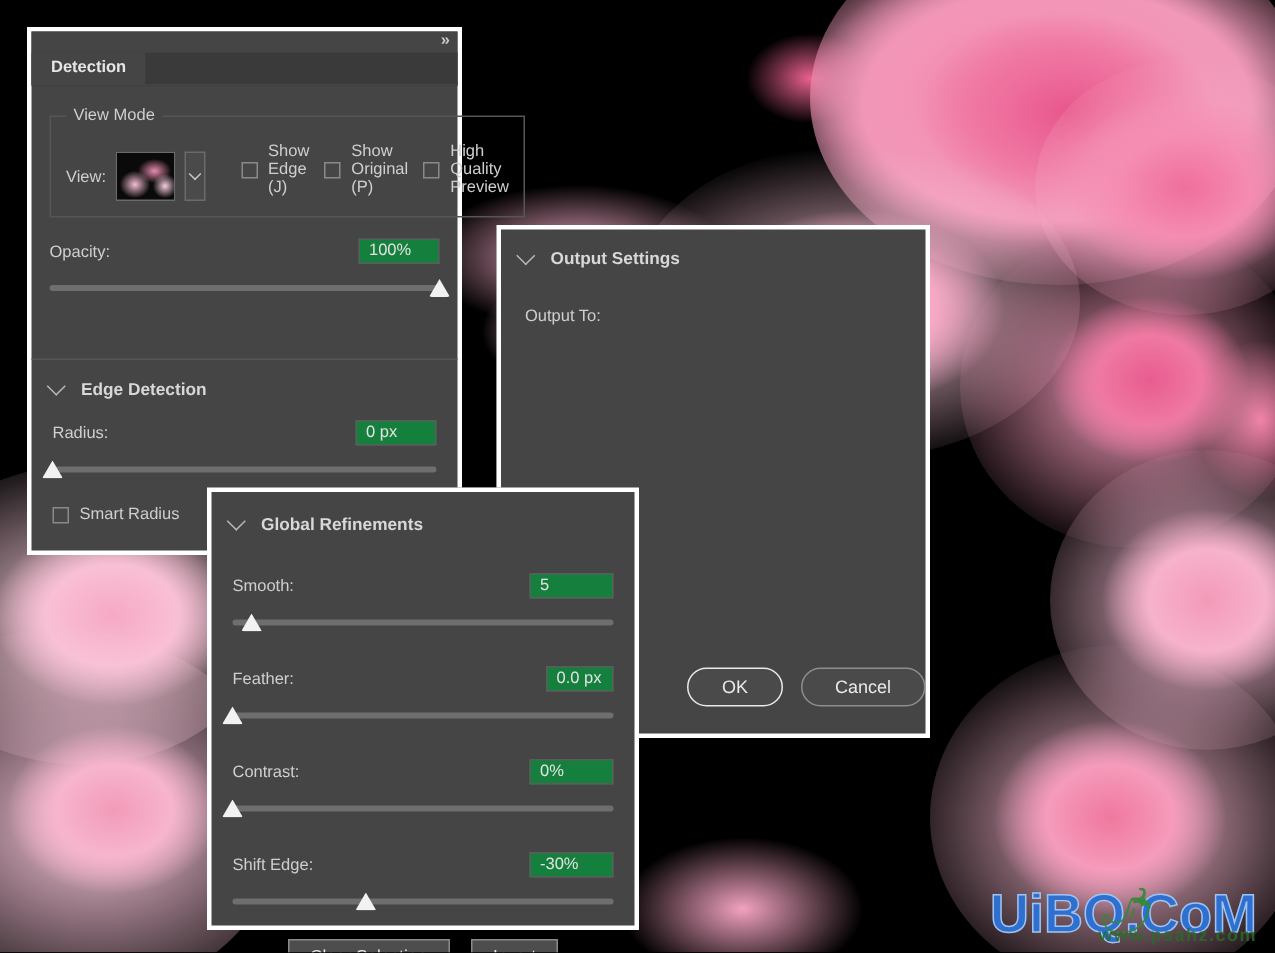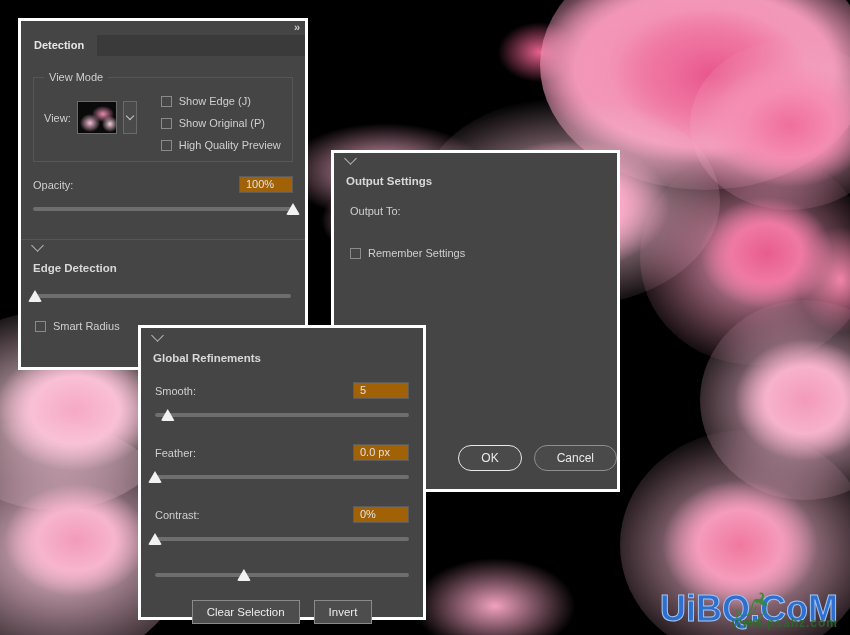--- a/index.html
+++ b/index.html
@@ -139,39 +139,38 @@
   
   .ps-panel {
     position: absolute;
     background: #454545;
     border: 3px solid #ffffff;
     color: #d4d4d4;
     font-size: 11px;
   }
 
   .sec-head {
-    display: flex; gap: 12px;
+    display: flex; align-items: center; gap: 12px;
     padding: 0 12px;
     height: 28px;
     font-weight: bold;
     color: #d8d8d8;
     font-size: 11.5px;
-    flex-direction: column;
   }
   .chev {
     display:inline-block; width:9px; height:9px;
     border-right:1.5px solid #b9b9b9; border-bottom:1.5px solid #b9b9b9;
     transform: rotate(45deg);
     margin-top:-5px;
   }
   .row { display:flex; align-items:center; }
   .lbl { color:#cfcfcf; font-size:11px; }
 
   .numbox {
-    background:#a16207;
+    background:#15803d;
     border:1px solid #5c5c5c;
     color:#e2e2e2;
     height:17px;
     line-height:15px;
     font-size:11px;
     padding:0 6px;
     text-align:left;
   }
 
   
@@ -254,21 +253,21 @@
     background: radial-gradient(ellipse at 50% 50%, #f6cddd 0%, rgba(246,205,221,0) 72%); }
   .thumb-arrow {
     width:14px; height:33px; background:#4a4a4a; border:1px solid #6a6a6a;
     display:flex; align-items:center; justify-content:center;
   }
   .dchev {
     width:6px; height:6px;
     border-right:1.3px solid #c9c9c9; border-bottom:1.3px solid #c9c9c9;
     transform: rotate(45deg); margin-top:-3px;
   }
-  .vm-checks { display:flex; flex-direction:column; gap:10px; padding-top:2px;}
+  .vm-checks { display:flex; gap:10px; padding-top:2px;}
 
   
   #output { left:331px; top:150px; width:289px; height:342px; }
   #output .body { padding: 6px 16px 0 16px; }
   .select {
     background:#4d4d4d; border:1px solid #6d6d6d;
     height:18px; display:flex; align-items:center;
     justify-content:space-between;
     padding:0 6px 0 8px; color:#e4e4e4; font-size:11px;
   }
@@ -381,20 +380,24 @@
     </div>
 
     <div style="position:absolute; left:0; right:0; top:218px; height:1px; background:#565656;"></div>
 
     <div style="position:absolute; left:0; right:0; top:225px;">
       <div class="sec-head">
         <span class="chev"></span>
         <span>Edge Detection</span>
       </div>
       <div style="padding:6px 14px 0 14px;">
+        <div class="row" style="justify-content:space-between; align-items:center;">
+          <span class="lbl">Radius:</span>
+          <span class="numbox" style="width:54px;">0 px</span>
+        </div>
         <div class="slider" style="margin-top:9px;">
           <div class="track"></div>
           <div class="knob" style="left:0%;"></div>
         </div>
         <label class="cbrow" style="margin-top:17px;">
           <span class="cb"></span>
           <span class="lbl">Smart Radius</span>
         </label>
       </div>
     </div>
@@ -405,24 +408,20 @@
       <span class="chev"></span>
       <span>Output Settings</span>
     </div>
 
     <div class="body">
 
       <div class="row" style="margin-top:12px; gap:8px;">
         <span class="lbl">Output To:</span>
       </div>
 
-      <label class="cbrow" style="margin-top:30px;">
-        <span class="cb"></span>
-        <span class="lbl">Remember Settings</span>
-      </label>
     </div>
 
     <div id="output-footer">
       <div class="pbtn primary">OK</div>
       <div class="pbtn">Cancel</div>
     </div>
   </div>
 
   <div id="global" class="ps-panel">
     <div class="sec-head" style="margin-top:8px;">
@@ -439,40 +438,44 @@
         </div>
         <div class="slider" style="margin-top:9px;">
           <div class="track"></div>
           <div class="knob" style="left:5%;"></div>
         </div>
       </div>
 
       <div style="margin-top:22px;">
         <div class="row" style="justify-content:space-between; align-items:center;">
           <span class="lbl">Feather:</span>
-          <span class="numbox" style="width:56px;">0.0 px</span>
+          <span class="numbox" style="width:45px;">0.0 px</span>
         </div>
         <div class="slider" style="margin-top:9px;">
           <div class="track"></div>
           <div class="knob" style="left:0%;"></div>
         </div>
       </div>
 
       <div style="margin-top:22px;">
         <div class="row" style="justify-content:space-between; align-items:center;">
           <span class="lbl">Contrast:</span>
           <span class="numbox" style="width:56px;">0%</span>
         </div>
         <div class="slider" style="margin-top:9px;">
           <div class="track"></div>
           <div class="knob" style="left:0%;"></div>
         </div>
       </div>
 
       <div style="margin-top:22px;">
+        <div class="row" style="justify-content:space-between; align-items:center;">
+          <span class="lbl">Shift Edge:</span>
+          <span class="numbox" style="width:56px;">-30%</span>
+        </div>
         <div class="slider" style="margin-top:9px;">
           <div class="track"></div>
           <div class="knob" style="left:35%;"></div>
         </div>
       </div>
 
       <div class="gr-btns">
         <div class="sqbtn">Clear Selection</div>
         <div class="sqbtn">Invert</div>
       </div>

